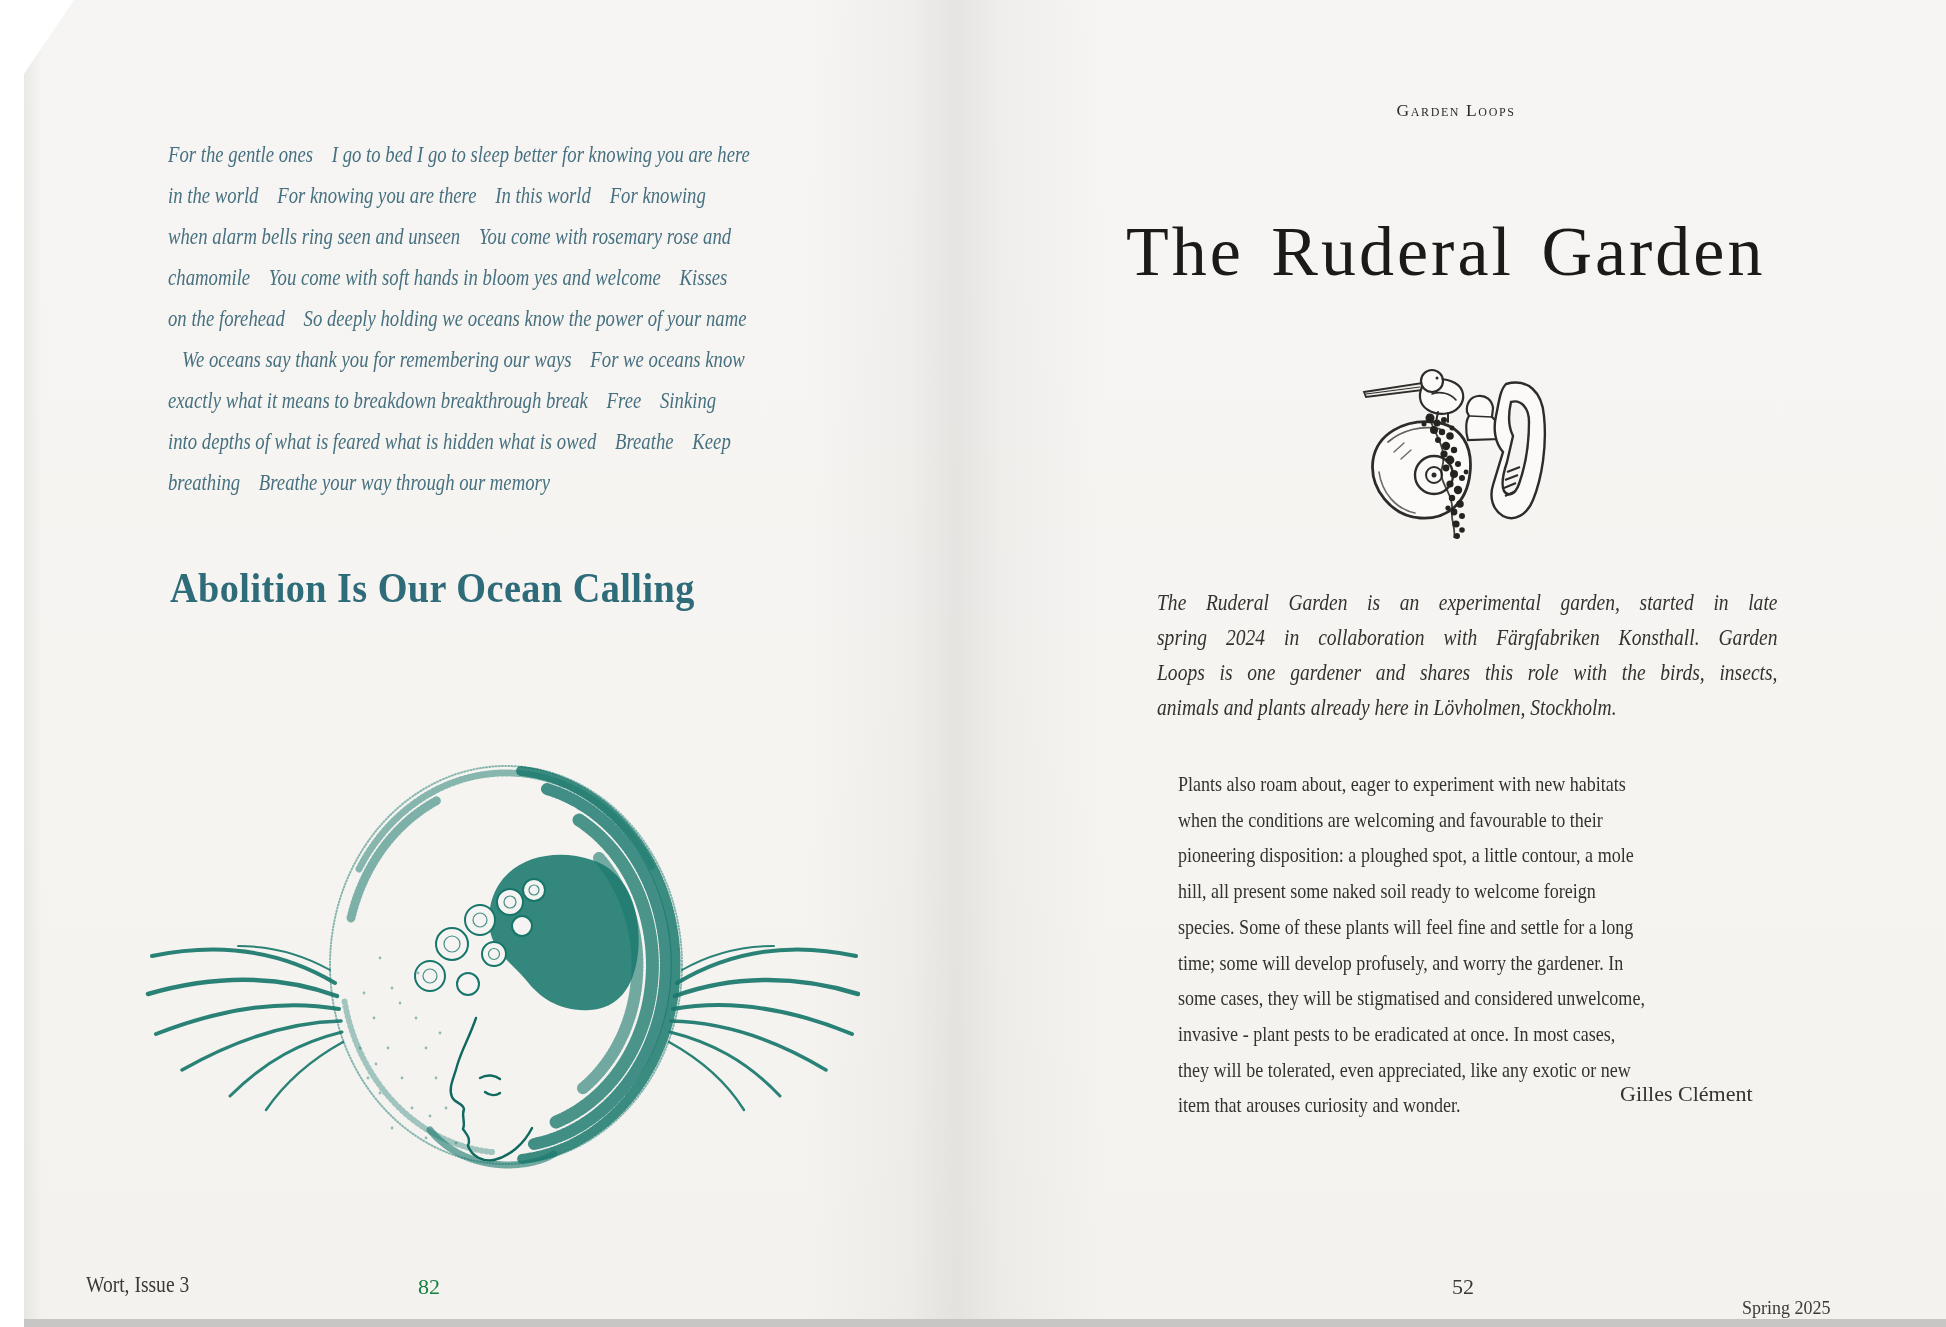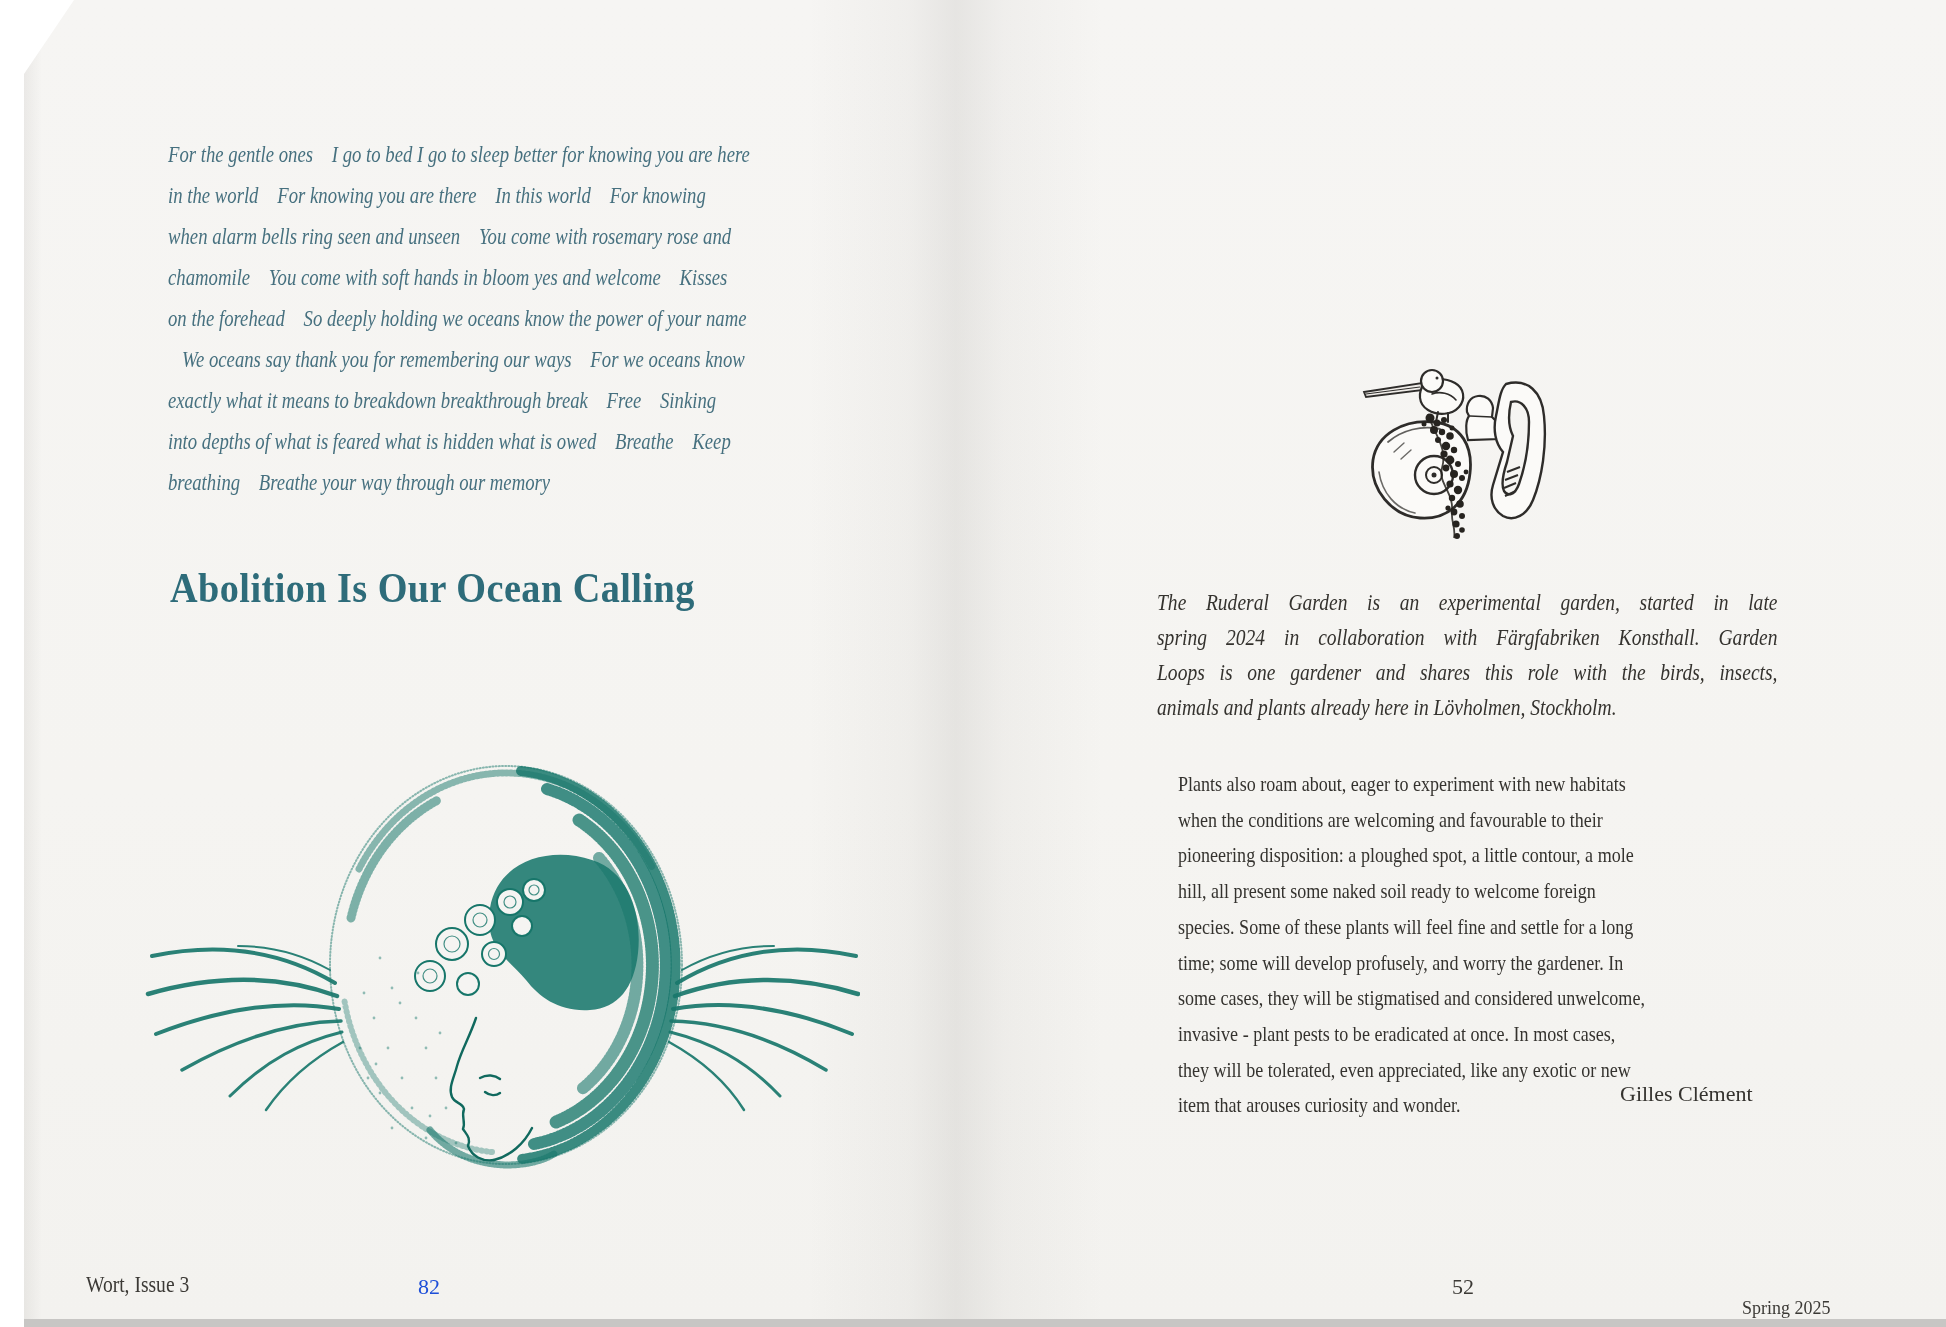--- a/index.html
+++ b/index.html
@@ -17,21 +17,21 @@
 
   
   .poem{position:absolute;left:168px;top:134px;font-style:italic;font-size:24px;line-height:41px;
         color:#46707f;transform:scaleX(0.78);transform-origin:left top;}
   .poem div{white-space:pre;}
   .heading{position:absolute;left:170px;top:564px;font-size:42px;font-weight:bold;color:#2e6c7a;
         letter-spacing:0.5px;transform:scaleX(0.91);transform-origin:left top;white-space:nowrap;}
   .moon-illo{position:absolute;left:130px;top:748px;}
   .footer-left{position:absolute;left:86px;top:1272px;font-size:23px;color:#3b3935;
         transform:scaleX(0.85);transform-origin:left top;white-space:nowrap;}
-  .pagenum-82{position:absolute;left:418px;top:1274px;font-size:22px;color:#1d4ed8;}
+  .pagenum-82{position:absolute;left:418px;top:1274px;font-size:22px;color:#15803d;}
 
   
   .kicker{position:absolute;left:1126px;top:100px;width:660px;text-align:center;font-size:17.5px;
         font-variant:small-caps;letter-spacing:1.6px;color:#2d2b28;}
   .title{position:absolute;left:1126px;top:212px;font-size:70px;color:#1b1a19;letter-spacing:3px;
         word-spacing:7px;white-space:nowrap;}
   .saw-illo{position:absolute;left:1358px;top:360px;}
   .intro{position:absolute;left:1157px;top:585px;width:730px;font-style:italic;font-size:23px;
         line-height:35px;color:#34322e;transform:scaleX(0.85);transform-origin:left top;}
   .intro div{text-align:justify;text-align-last:justify;}
@@ -150,20 +150,22 @@
       <path d="M209,261 C158,252 98,258 30,286" stroke-width="4"></path>
       <path d="M211,273 C165,274 112,288 56,322" stroke-width="3.5"></path>
       <path d="M212,284 C172,294 136,312 102,348" stroke-width="3"></path>
       <path d="M213,294 C184,310 158,330 138,362" stroke-width="2.5"></path>
     </g>
   </svg>
 
   <div class="footer-left">Wort, Issue 3</div>
   <div class="pagenum-82">82</div>
 
+  <div class="kicker">Garden Loops</div>
+  <div class="title">The Ruderal Garden</div>
 
   <svg class="saw-illo" width="195" height="180" viewBox="0 0 195 180" fill="none">
 
     <g stroke="#2e2c2a" stroke-linecap="round">
       <path d="M15,100 C19,74 46,59 76,62 C104,65 115,87 112,113 C109,143 89,160 62,158 C34,156 11,129 15,100 Z" fill="#fbfaf8" stroke-width="2.8"></path>
       <path d="M30,82 C44,70 64,65 82,69" stroke-width="1.8" opacity="0.75"></path>
       <path d="M21,112 C24,133 38,149 57,153" stroke-width="1.6" opacity="0.7"></path>
       <path d="M36,92 L46,83 M43,99 L53,90" stroke-width="1.4" opacity="0.7"></path>
     </g>
 

